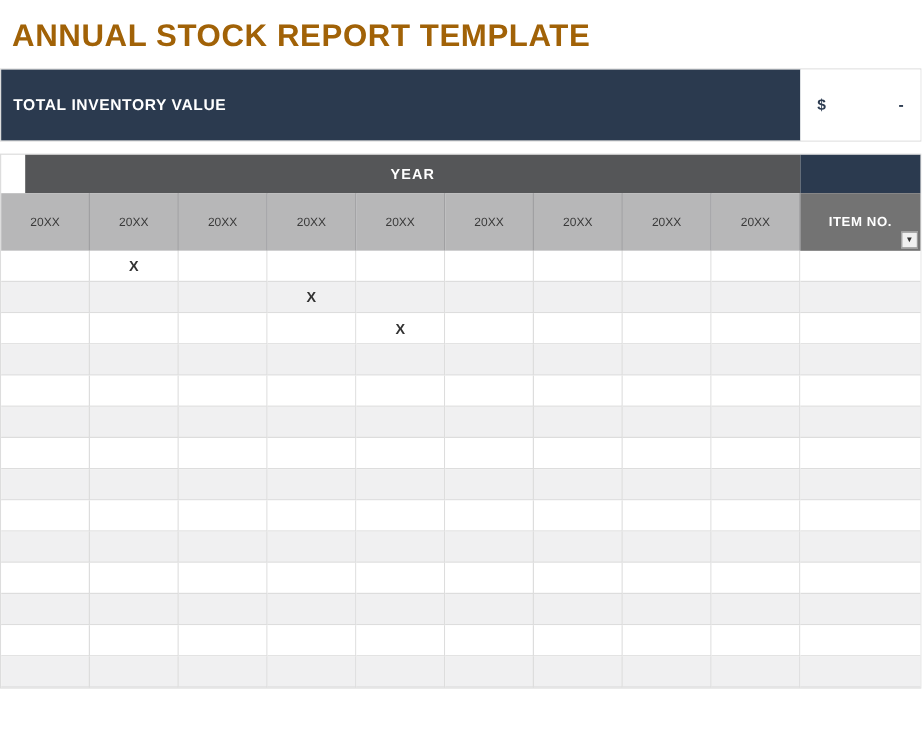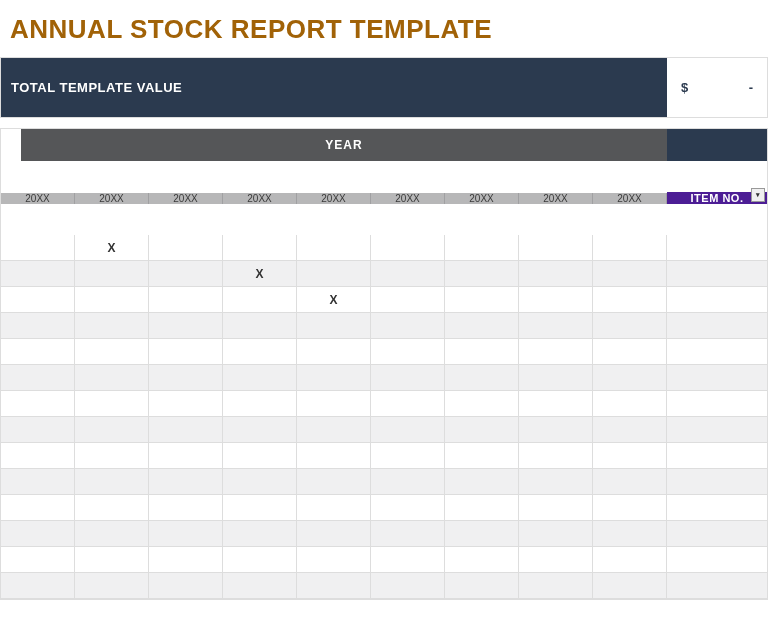--- a/index.html
+++ b/index.html
@@ -57,35 +57,34 @@
       flex: 9;
       margin-left: 20px;
     }
     .year-spacer {
       background: #2b3a4f;
       flex: 0 0 100px;
     }
     
     .subheader {
       display: flex;
-      height: 74px;
-      align-items: center;
+      height: 48px;
     }
     .year-col {
       background: #b7b7b8;
       flex: 1;
       font-size: 10px;
       color: #3a3a3a;
       display: flex;
       align-items: center;
       justify-content: center;
       border-right: 1px solid #a0a0a2;
     }
     .item-no-col {
-      background: #4c1d95;
+      background: #737373;
       color: #fff;
       font-size: 11px;
       font-weight: bold;
       letter-spacing: 0.5px;
       flex: 0 0 100px;
       display: flex;
       align-items: center;
       justify-content: center;
       position: relative;
     }
@@ -129,21 +128,21 @@
       border-bottom: 1px solid #ddd;
       background: #fff;
     }
   </style>
 </head>
 <body>
 
 <h1 class="title">ANNUAL STOCK REPORT TEMPLATE</h1>
 
 <div class="inventory-bar">
-  <div class="inventory-label">TOTAL TEMPLATE VALUE</div>
+  <div class="inventory-label">TOTAL INVENTORY VALUE</div>
   <div class="inventory-value">
     <span>$</span>
     <span>-</span>
   </div>
 </div>
 
 <div class="grid-area">
   <div class="year-header">
     <div class="year-span">YEAR</div>
     <div class="year-spacer"></div>

